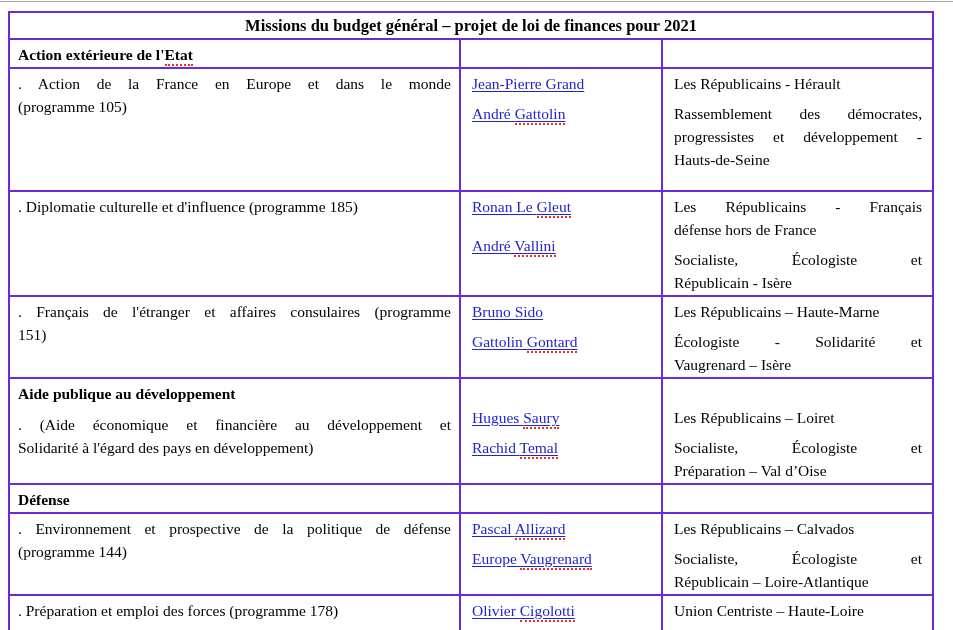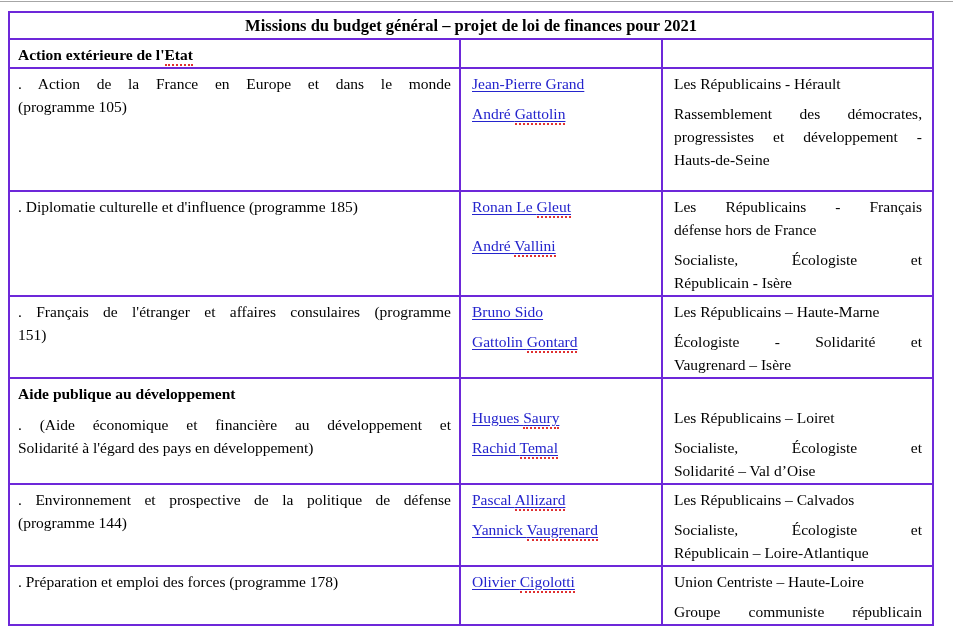--- a/index.html
+++ b/index.html
@@ -163,37 +163,46 @@
           <div class="p">
             <div class="ln"><a class="lnk" href="#"><span class="">Rachid </span><span class="sic">Temal</span></a></div>
           </div>
         </td>
         <td class="grp" style="padding-top: 27px;">
           <div class="p">
             <div class="ln"><span class="">Les Républicains – Loiret</span></div>
           </div>
           <div class="p">
             <div class="ln js"><span class="">Socialiste, Écologiste et</span></div>
-            <div class="ln"><span class="">Solidarité – Val d’Oise</span></div>
-          </div>
-        </td>
+            <div class="ln"><span class="">Préparation – Val d’Oise</span></div>
+          </div>
+        </td>
+      </tr>
+      <tr style="height: 27px;">
+        <td class="mis">
+          <div class="p b">
+            <div class="ln"><span class="">Défense</span></div>
+          </div>
+        </td>
+        <td class="rap"></td>
+        <td class="grp"></td>
       </tr>
       <tr style="height: 76px;">
         <td class="mis">
           <div class="p">
             <div class="ln js"><span class="">. Environnement et prospective de la politique de défense</span></div>
             <div class="ln"><span class="">(programme 144)</span></div>
           </div>
         </td>
         <td class="rap">
           <div class="p">
             <div class="ln"><a class="lnk" href="#"><span class="">Pascal </span><span class="sic">Allizard</span></a></div>
           </div>
           <div class="p">
-            <div class="ln"><a class="lnk" href="#"><span class="">Yannick </span><span class="sic">Vaugrenard</span></a></div>
+            <div class="ln"><a class="lnk" href="#"><span class="">Europe </span><span class="sic">Vaugrenard</span></a></div>
           </div>
         </td>
         <td class="grp">
           <div class="p">
             <div class="ln"><span class="">Les Républicains – Calvados</span></div>
           </div>
           <div class="p">
             <div class="ln js"><span class="">Socialiste, Écologiste et</span></div>
             <div class="ln"><span class="">Républicain – Loire-Atlantique</span></div>
           </div>

